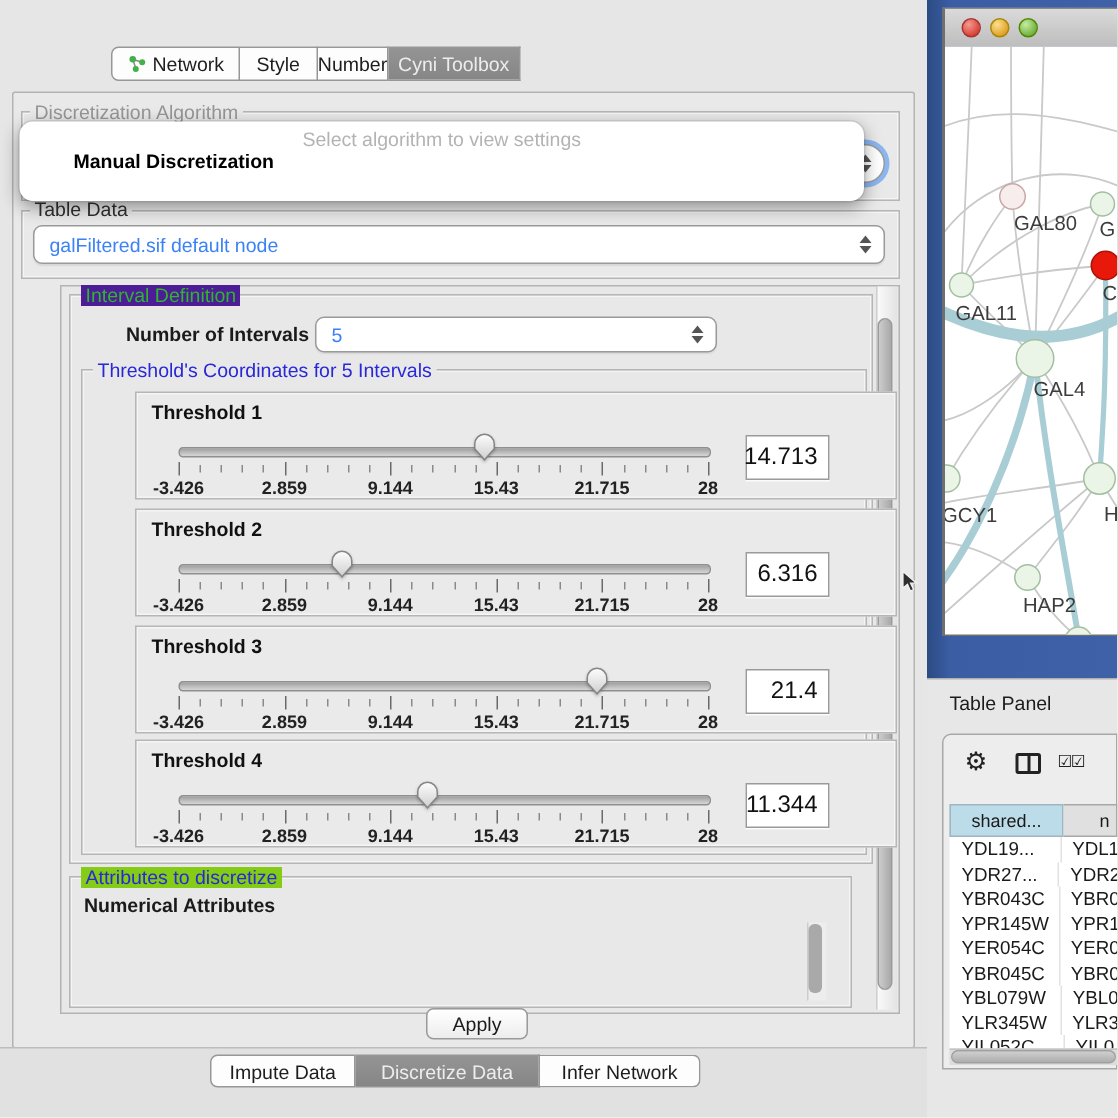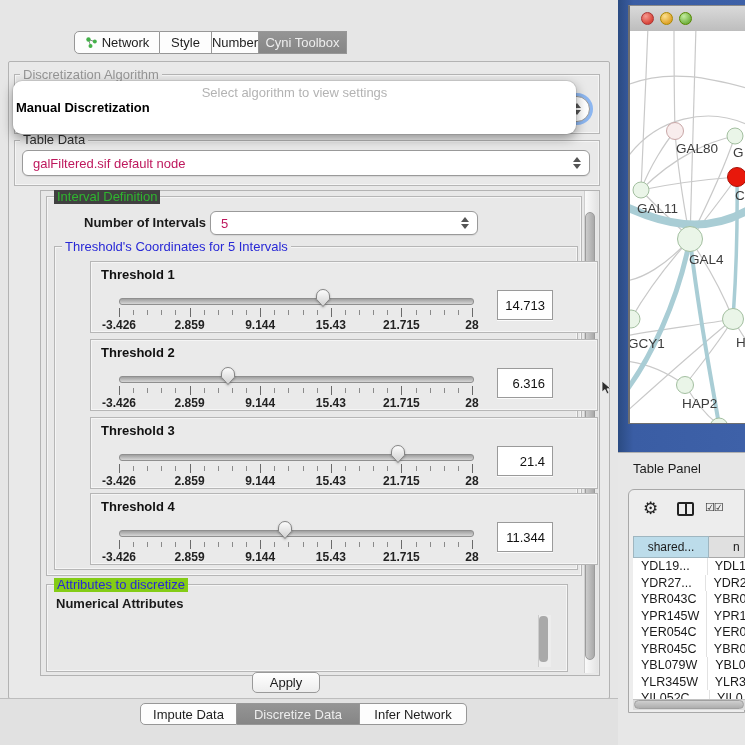--- a/index.html
+++ b/index.html
@@ -17,53 +17,53 @@
   .seg.sel{background:linear-gradient(#949494,#868686);color:#ededed;}
   .seg2{height:22px;}
   
   #outer-box{left:8px;top:61px;width:600px;height:636px;border:1px solid #b3b3b3;background:#e9e9e9;border-radius:2px;}
   .fieldset{position:absolute;border:1px solid #b6b6b6;box-shadow:inset 0 0 0 1px rgba(255,255,255,.55);background:#e9e9e9;}
   .legend{position:absolute;font-size:13px;background:#e9e9e9;padding:0 3px;line-height:14px;}
   .legend.gray{color:#969696;}
   .legend.green{color:#2fb52f;}
   .legend.blue{color:#2828d6;}
   .combo{position:absolute;box-sizing:border-box;background:#fff;border:1px solid #9a9a9a;border-radius:6px;font-size:13px;display:flex;align-items:center;box-shadow:0 1px 1px rgba(0,0,0,.08);}
-  .combo .val{padding-left:10px;flex:1;color:#be185d;}
+  .combo .val{padding-left:10px;flex:1;color:#3b82f6;}
   .stepper{width:9px;margin-right:8px;display:flex;flex-direction:column;align-items:center;gap:2px;}
   .stepper i{display:block;width:0;height:0;border-left:4px solid transparent;border-right:4px solid transparent;}
   .stepper .up{border-bottom:5px solid #555;}
   .stepper .dn{border-top:5px solid #555;}
   #algo-combo{box-shadow:0 0 0 3px rgba(90,155,245,.65);border-radius:13px;}
   
   #scrollbox{left:40px;top:190px;width:558px;height:484px;border:1px solid #b3b3b3;background:#e8e8e8;}
   #vscroll-track{left:584px;top:191px;width:13px;height:482px;background:linear-gradient(90deg,#fafafa,#e3e3e3);border-left:1px solid #cfcfcf;}
   #vscroll-thumb{left:585px;top:212px;width:10px;height:448px;border-radius:6px;background:linear-gradient(90deg,#cccccc,#a9a9a9);border:1px solid #9b9b9b;box-sizing:border-box;}
   
   .thr-block{position:absolute;left:62px;width:506px;height:70px;border:1px solid #b6b6b6;background:#eaeaea;box-shadow:inset 0 0 0 1px rgba(255,255,255,.5);margin-left:28px;}
   .thr-label{position:absolute;left:10px;top:5px;font-size:13px;font-weight:bold;color:#111;}
   .track{position:absolute;left:28px;top:36px;width:353px;height:5px;border:1px solid #8f8f8f;border-radius:3px;background:linear-gradient(#9f9f9f,#d6d6d6);}
   .thumb{position:absolute;top:26px;filter:drop-shadow(0 1px 1px rgba(0,0,0,.25));}
   .tick{position:absolute;width:1px;background:#6a6a6a;}
   .tick.major{top:46px;height:9px;}
   .tick.minor{top:48px;height:5px;background:#8a8a8a;}
   .tick-label{position:absolute;top:56px;width:44px;text-align:center;font-size:12px;font-weight:bold;color:#222;}
-  .thr-value{position:absolute;left:406px;top:28px;width:56px;height:30px;box-sizing:border-box;background:#fff;border:1px solid #9a9a9a;font-size:13px;display:flex;align-items:center;justify-content:flex-end;padding-right:7px;color:#111;box-shadow:0 1px 0 rgba(255,255,255,.8);}
+  .thr-value{position:absolute;left:406px;top:28px;width:56px;height:30px;box-sizing:border-box;background:#fff;border:1px solid #9a9a9a;font-size:16px;display:flex;align-items:center;justify-content:flex-end;padding-right:7px;color:#111;box-shadow:0 1px 0 rgba(255,255,255,.8);}
   
   #attr-heading{left:56px;top:596px;font-size:13px;font-weight:bold;}
   #attr-list{left:58px;top:614px;width:494px;height:54px;background:#fff;border:1px solid #9a9a9a;box-sizing:border-box;overflow:hidden;padding-top:2px;}
   .attr-item{padding-left:18px;font-size:12.5px;line-height:16px;color:#111;white-space:nowrap;}
   #attr-scroll{left:538px;top:615px;width:12px;height:52px;background:#ededed;border-left:1px solid #ccc;}
   #attr-thumb{left:539px;top:616px;width:9px;height:46px;border-radius:4px;background:#a9a9a9;}
-  #apply-btn{left:252px;top:672px;width:68px;height:21px;box-sizing:border-box;background:linear-gradient(#ffffff,#ededed);border:1px solid #9a9a9a;border-radius:5px;font-size:13px;display:flex;align-items:center;justify-content:center;}
+  #apply-btn{left:284px;top:672px;width:68px;height:21px;box-sizing:border-box;background:linear-gradient(#ffffff,#ededed);border:1px solid #9a9a9a;border-radius:5px;font-size:13px;display:flex;align-items:center;justify-content:center;}
   #bottom-strip{left:0;top:698px;width:618px;height:47px;background:#e1e1e1;border-top:1px solid #bdbdbd;}
   
   #popup{left:13px;top:81px;width:563px;height:53px;background:#fff;border-radius:9px;box-shadow:0 4px 12px rgba(0,0,0,.4),0 0 0 1px rgba(0,0,0,.08);padding-top:4px;box-sizing:border-box;}
   #popup .prompt{text-align:center;color:#b3b3b3;font-size:13px;line-height:15px;}
   #popup .opt{padding-left:3px;font-size:13px;line-height:16px;color:#000;white-space:nowrap;}
-  #popup .opt.b{font-weight:bold;}
+  #popup .opt.b{font-weight:bold;margin-left:33px;}
   
   #desktop{left:618px;top:0;width:127px;height:452px;background:linear-gradient(90deg,#294а7f,#3a5da4);background:linear-gradient(90deg,#2b4b82 0%,#3a5da4 12%,#3e61a8 100%);}
   #net-window{left:628px;top:5px;width:117px;height:419px;border-left:2px solid #6f6f6f;border-bottom:2px solid #6f6f6f;border-top:1px solid #8a8a8a;box-sizing:border-box;}
   #net-titlebar{left:0;top:0;width:115px;height:25px;background:linear-gradient(#dadada,#bdbdbd);border-bottom:1px solid #8f8f8f;}
   .tl{position:absolute;top:6px;width:13px;height:13px;border-radius:50%;box-sizing:border-box;}
   #tl-red{left:11px;background:radial-gradient(circle at 35% 30%,#f59a90,#d9453a 70%);border:1px solid #a33;}
   #tl-yellow{left:30px;background:radial-gradient(circle at 35% 30%,#fbe08e,#e0a42c 70%);border:1px solid #a80;}
   #tl-green{left:49px;background:radial-gradient(circle at 35% 30%,#c4eda0,#74b344 70%);border:1px solid #580;}
   #net-canvas{left:0;top:25px;width:115px;height:392px;background:#fff;}
   
@@ -140,21 +140,21 @@
         <i class="up"></i>
         <i class="dn"></i>
       </div>
   </div>
 
   <div class="abs" id="scrollbox"></div>
   <div class="abs" id="vscroll-track"></div>
   <div class="abs" id="vscroll-thumb"></div>
 
   <div class="fieldset" style="left:46px;top:196px;width:534px;height:378px;background:#e8e8e8;"></div>
-  <div class="legend green" style="left:54px;top:190px;background:#404040;">Interval Definition</div>
+  <div class="legend green" style="left:54px;top:190px;background:#4c1d95;">Interval Definition</div>
   <div class="abs" style="left:84px;top:215px;font-size:13px;font-weight:bold;">Number of Intervals</div>
   <div class="combo" style="left:210px;top:211px;width:268px;height:24px;">
     <div class="val">5</div>
     <div class="stepper">
         <i class="up"></i>
         <i class="dn"></i>
       </div>
   </div>
 
   <div class="fieldset" style="left:54px;top:246px;width:522px;height:322px;background:#e8e8e8;"></div>

